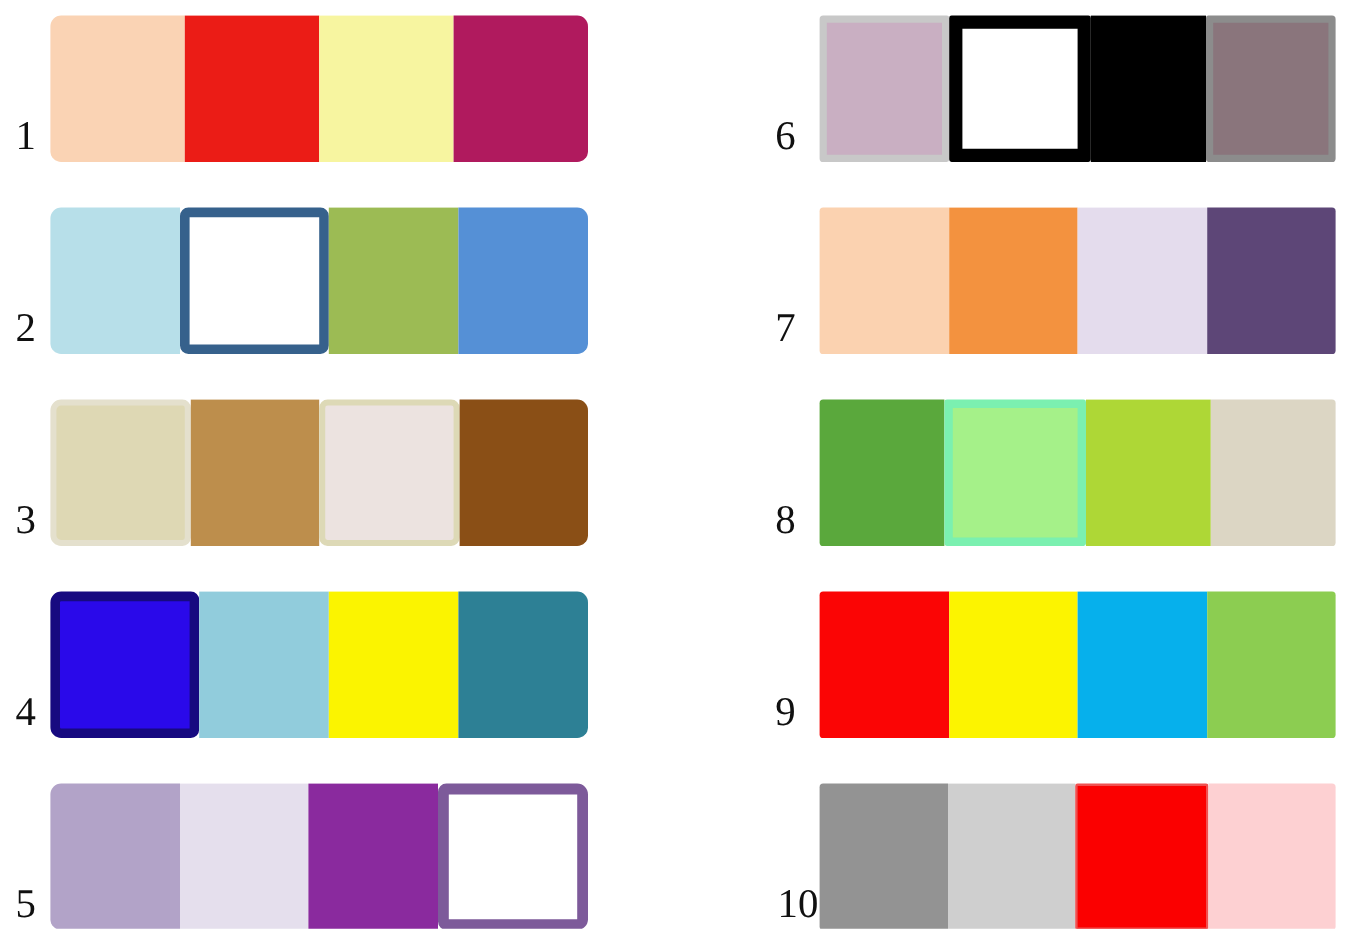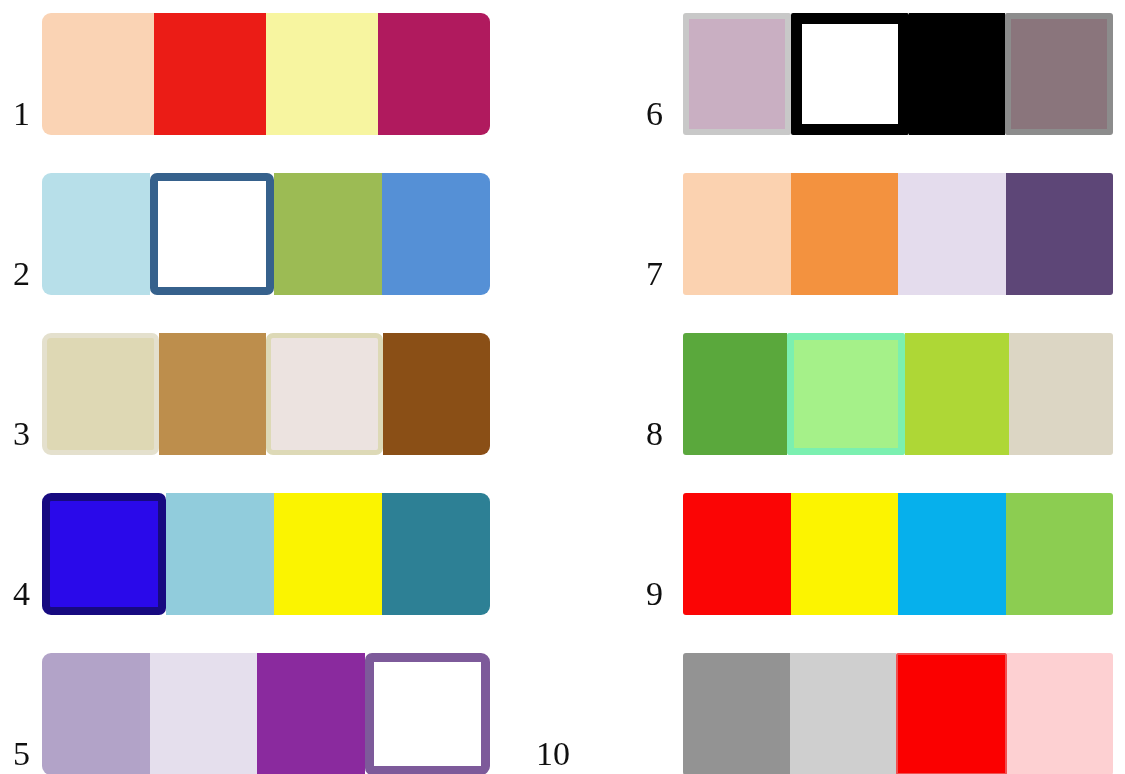--- a/index.html
+++ b/index.html
@@ -130,21 +130,21 @@
         <div class="swatch" style="background: rgb(174, 215, 54);"></div>
         <div class="swatch" style="background: rgb(220, 214, 196);"></div>
       </div>
       <div class="row-label" style="left: 503px; width: 160px; top: 577px; font-size: 34px;">9</div>
       <div class="palette-row" style="left: 683px; top: 493px; width: 430px; height: 122px;">
         <div class="swatch" style="background: rgb(251, 5, 5);"></div>
         <div class="swatch" style="background: rgb(252, 244, 0);"></div>
         <div class="swatch" style="background: rgb(6, 176, 236);"></div>
         <div class="swatch" style="background: rgb(140, 205, 81);"></div>
       </div>
-      <div class="row-label" style="left: 473px; width: 160px; top: 737px; font-size: 34px; text-align: center;">10</div>
+      <div class="row-label" style="left: 522px; width: 160px; top: 737px; font-size: 34px;">10</div>
       <div class="palette-row" style="left: 683px; top: 653px; width: 430px; height: 122px;">
         <div class="swatch" style="background: rgb(147, 147, 147);"></div>
         <div class="swatch" style="background: rgb(207, 207, 207);"></div>
         <div class="swatch outlined" style="background: rgb(251, 0, 0); border: 2px solid rgb(239, 81, 81);"></div>
         <div class="swatch" style="background: rgb(253, 208, 210);"></div>
       </div>
     </div>
 </div>
 
 </body></html>

